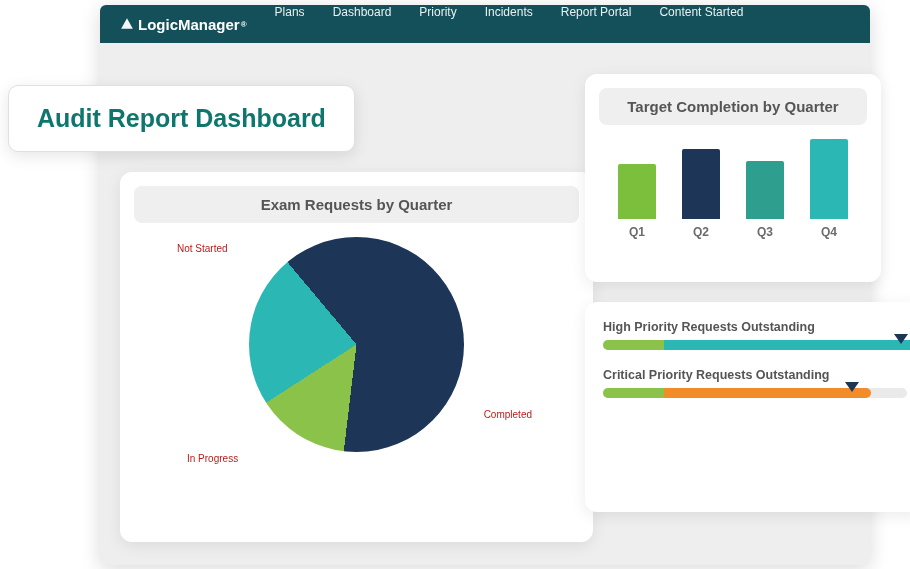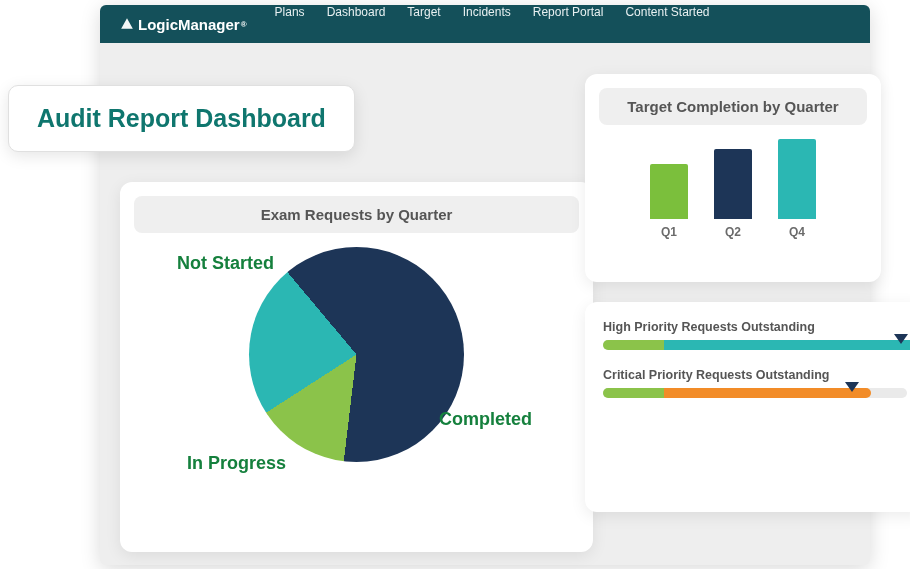--- a/index.html
+++ b/index.html
@@ -31,21 +31,21 @@
   }
   .logo-wrap {
     display: flex;
     align-items: center;
     color: #fff;
     font-weight: 600;
     font-size: 15px;
     margin-right: 18px;
   }
   .logo-wrap svg { margin-right: 4px; }
-  .nav-items { display: flex; gap: 22px; }
+  .nav-items { display: flex; gap: 28px; }
   .nav-item {
     color: #e8f0f1;
     font-size: 12px;
     cursor: pointer;
     font-weight: 500;
   }
 
   .page-title-card {
     position: absolute;
     left: 8px;
@@ -96,41 +96,41 @@
     height: 100px;
     padding: 0 20px;
   }
   .bar-col { display: flex; flex-direction: column; align-items: center; gap: 6px; }
   .bar { width: 38px; border-radius: 2px 2px 0 0; }
   .bar-label { font-size: 12px; font-weight: 700; color: #6b6b6b; }
 
   
   .pie-card {
     left: 120px;
-    top: 182px;
+    top: 172px;
     width: 473px;
     height: 370px;
     z-index: 4;
   }
   .pie-wrap {
     position: relative;
     width: 215px;
     height: 215px;
     margin: 10px auto 0 auto;
   }
   .pie {
     width: 215px;
     height: 215px;
     border-radius: 50%;
   }
   .pie-lbl {
     position: absolute;
-    font-size: 18px;
-    font-weight: 700;
-    color: #15803d;
+    font-size: 10px;
+    font-weight: 400;
+    color: #b91c1c;
     white-space: nowrap;
   }
 
   
   .progress-card {
     left: 585px;
     top: 302px;
     width: 340px;
     height: 210px;
     padding: 18px 18px;
@@ -174,21 +174,21 @@
     <div class="logo-wrap">
       <svg width="14" height="14" viewBox="0 0 24 24" fill="#ffffff">
           <path d="M12 2 L22 20 L2 20 Z M12 8 L17 18 L7 18 Z" fill="#ffffff" opacity="0.95"></path>
         </svg>
       <span>LogicManager</span>
       <span style="font-size:8px;vertical-align:super;margin-left:1px">®</span>
     </div>
     <div class="nav-items">
       <span class="nav-item">Plans</span>
       <span class="nav-item">Dashboard</span>
-      <span class="nav-item">Target</span>
+      <span class="nav-item">Priority</span>
       <span class="nav-item">Incidents</span>
       <span class="nav-item">Report Portal</span>
       <span class="nav-item">Content Started</span>
     </div>
   </div>
 
 </div>
 
 <div class="page-title-card">
   <h1>Audit Report Dashboard</h1>
@@ -197,20 +197,24 @@
 <div class="card bar-card">
   <div class="card-header-pill">Target Completion by Quarter</div>
   <div class="bar-chart-area" id="bar-chart">
       <div class="bar-col">
         <div class="bar" style="height: 55px; background: rgb(123, 191, 60);"></div>
         <div class="bar-label">Q1</div>
       </div>
       <div class="bar-col">
         <div class="bar" style="height: 70px; background: rgb(29, 53, 87);"></div>
         <div class="bar-label">Q2</div>
+      </div>
+      <div class="bar-col">
+        <div class="bar" style="height: 58px; background: rgb(46, 158, 143);"></div>
+        <div class="bar-label">Q3</div>
       </div>
       <div class="bar-col">
         <div class="bar" style="height: 80px; background: rgb(43, 183, 179);"></div>
         <div class="bar-label">Q4</div>
       </div>
     </div>
 </div>
 
 <div class="card pie-card">
   <div class="card-header-pill">Exam Requests by Quarter</div>

